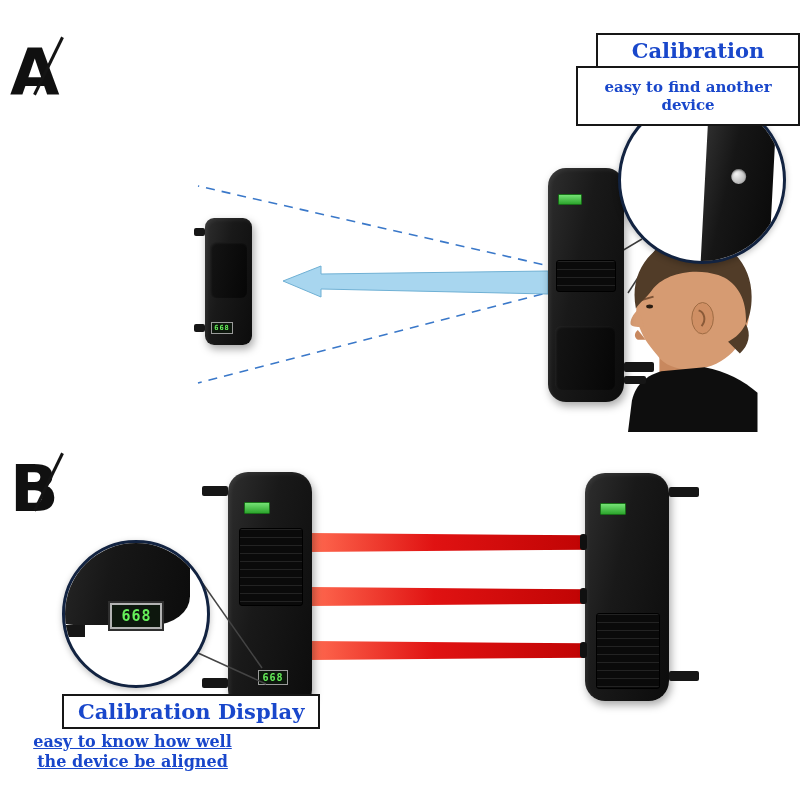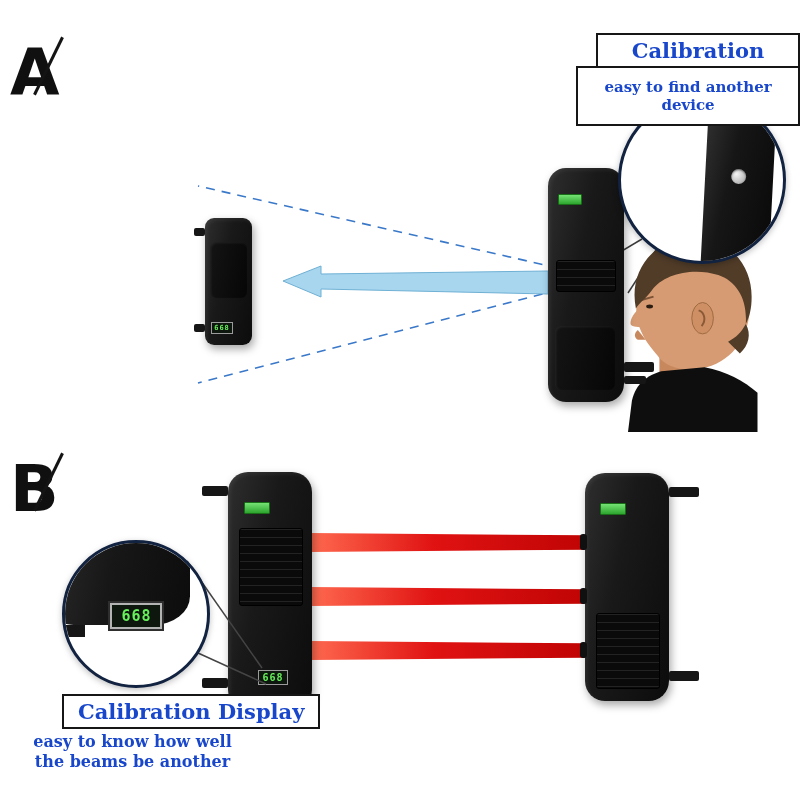--- a/index.html
+++ b/index.html
@@ -9,21 +9,21 @@
   
   .letter{position:absolute;font:900 64px "DejaVu Sans",sans-serif;color:#101010;letter-spacing:-2px;}
   .letter .slash{position:absolute;left:37px;top:-2px;width:3px;height:64px;background:#141414;
                  transform:rotate(26deg);display:block;}
 
   
   .callout{position:absolute;background:#fff;color:#1947cb;font-family:"DejaVu Serif",serif;
            font-weight:bold;text-align:center;z-index:7;}
   .callout.title{border:2px solid #161616;font-size:21px;padding:3px 14px;}
   .callout.sub{border:2px solid #161616;font-size:15px;padding:10px 9px;}
-  .callout.plain{font-size:16px;line-height:1.25;border:none;}
+  .callout.plain{font-size:16px;line-height:1.25;border:none;text-decoration:underline;}
 
   
   .device{position:absolute;background:linear-gradient(102deg,#2e2e2e 0%,#191919 40%,#0c0c0c 100%);
           border-radius:16px;box-shadow:2px 4px 9px rgba(0,0,0,.35), inset 2px 2px 4px rgba(255,255,255,.07);
           z-index:2;}
   .bracket{position:absolute;background:#161616;display:block;border-radius:2px;}
   .sticker{position:absolute;background:linear-gradient(#74e274,#2da52d);border:1px solid #186f18;
            border-radius:1px;display:block;}
   .solar{position:absolute;background:#0a0a0a;border:1px solid #000;border-radius:3px;
          background-image:repeating-linear-gradient(180deg, rgba(255,255,255,.10) 0 1px, transparent 1px 8px);}
@@ -146,16 +146,16 @@
 
   <div class="magnifier" style="left:62px;top:540px;width:142px;height:142px;">
     <div class="zoom-device"></div>
     <i class="zoom-bracket"></i>
     <div class="led-display" style="left:32%;top:42%;width:48px;height:22px;font-size:15px;border:2px solid #b3b3b3;box-shadow:0 0 0 2px #2e2e2e;">668</div>
   </div>
 
   <div class="callout title" style="left:30px;top:694px;margin-left:32px;">Calibration Display</div>
   <div class="callout plain" style="left:15px;top:732px;width:235px;">
     <div>easy to know how well</div>
-    <div>the beams be another</div>
+    <div>the device be aligned</div>
   </div>
 
 </div>
 
 </body></html>

